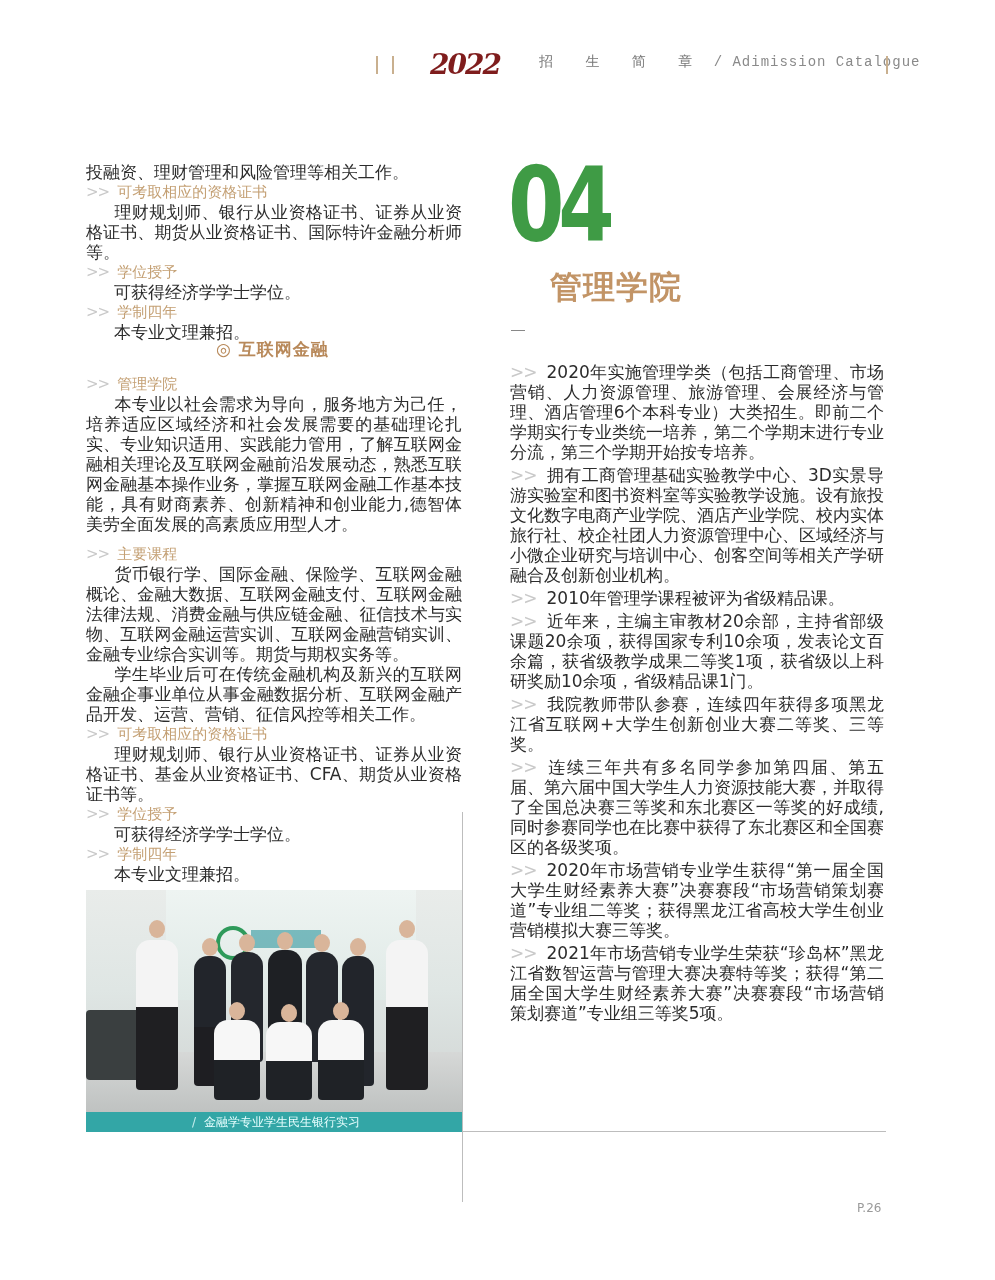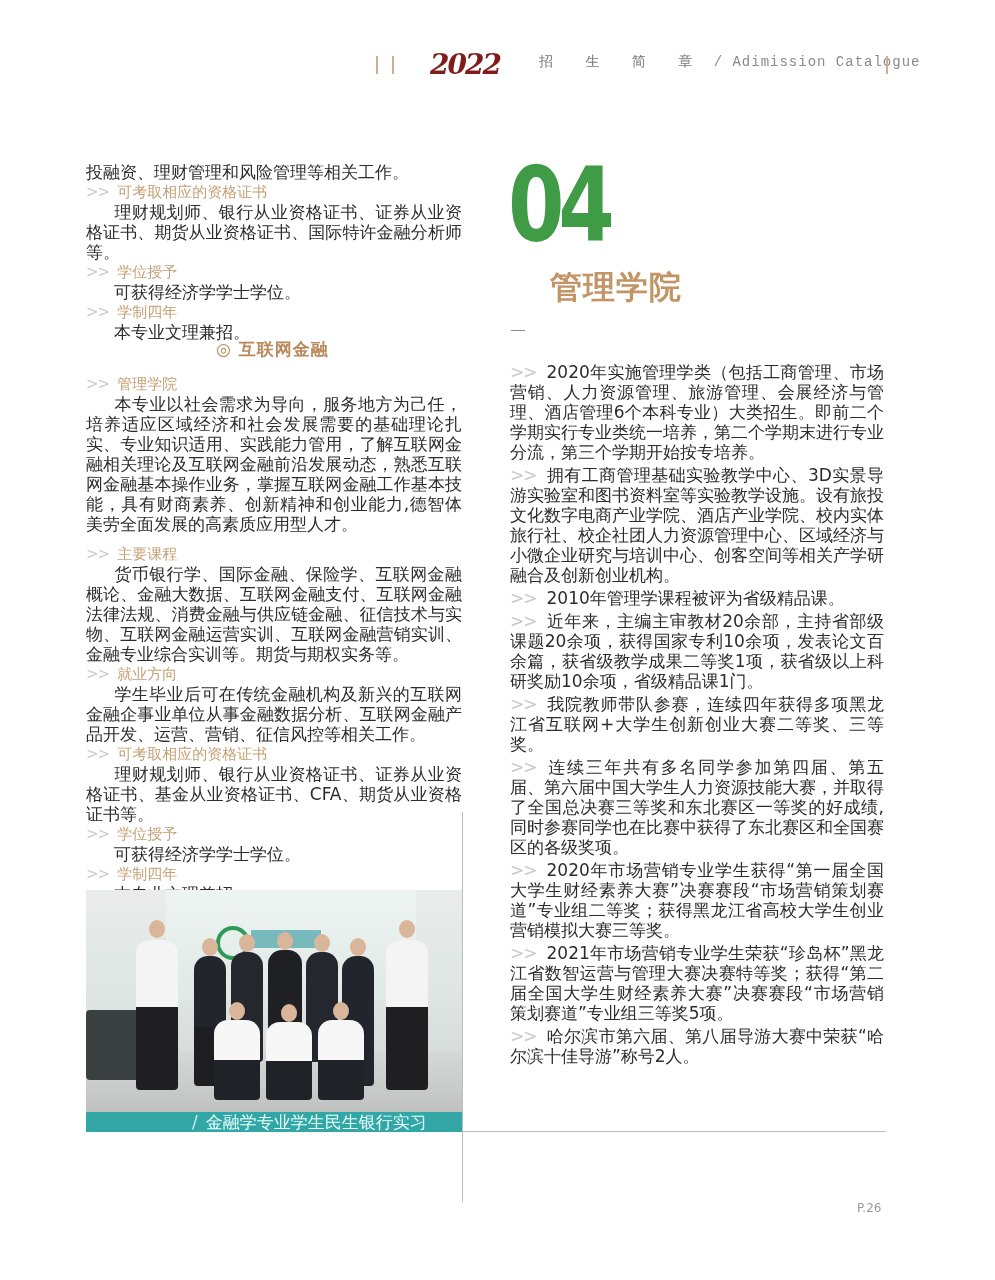--- a/index.html
+++ b/index.html
@@ -31,21 +31,21 @@
   
   .photo { position:absolute; left:86px; top:890px; width:376px; height:222px; overflow:hidden;
            background:linear-gradient(180deg,#e9ecea 0%,#dfe6e4 45%,#cfd3d2 100%); }
   .photo .wall { position:absolute; left:80px; top:0; width:250px; height:110px; background:linear-gradient(180deg,#eef4f2,#dfe9e6); }
   .photo .floor { position:absolute; left:0; bottom:0; width:100%; height:60px; background:linear-gradient(180deg,#d6d8d7,#bfc2c1); }
   .photo .logo-s { position:absolute; left:130px; top:36px; width:26px; height:26px; border:4px solid #2e9a5a; border-radius:50%; }
   .photo .bank-sign { position:absolute; left:165px; top:40px; width:70px; height:18px; background:#49a2a8; opacity:0.7; }
   .person { position:absolute; border-radius:14px 14px 4px 4px; }
   .head { position:absolute; width:16px; height:18px; border-radius:50%; background:#d9b59a; }
   .caption { position:absolute; left:86px; top:1112px; width:376px; height:20px; background:#33a6a6;
-             color:#e8ffff; font-size:17px; line-height:20px; }
+             color:#e8ffff; font-size:12px; line-height:20px; }
   .caption .sl { margin-left:106px; margin-right:8px; opacity:0.8; }
   .vline { position:absolute; left:462px; top:812px; width:1px; height:390px; background:#bdbdbd; }
   .hline { position:absolute; left:462px; top:1131px; width:424px; height:1px; background:#bdbdbd; }
   .page-no { position:absolute; left:857px; top:1201px; font-size:12px; color:#9a9a9a; }
 </style>
 </head>
 <body>
 
 <div class="hdr-bar" style="left:376px"></div>
 <div class="hdr-bar" style="left:392px"></div>
@@ -68,21 +68,20 @@
 </div>
 
 <div class="sec-title">◎ 互联网金融</div>
 
 <div class="col-left" style="top:374px">
   <div class="sub"><span class="arr">&gt;&gt;</span><span>管理学院</span></div>
   <div class="p"><span class="ind"></span><span>本专业以社会需求为导向，服务地方为己任，培养适应区域经济和社会发展需要的基础理论扎实、专业知识适用、实践能力管用，了解互联网金融相关理论及互联网金融前沿发展动态，熟悉互联网金融基本操作业务，掌握互联网金融工作基本技能，具有财商素养、创新精神和创业能力,德智体美劳全面发展的高素质应用型人才。</span></div>
   <div style="height:10px"></div>
   <div class="sub"><span class="arr">&gt;&gt;</span><span>主要课程</span></div>
   <div class="p"><span class="ind"></span><span>货币银行学、国际金融、保险学、互联网金融概论、金融大数据、互联网金融支付、互联网金融法律法规、消费金融与供应链金融、征信技术与实物、互联网金融运营实训、互联网金融营销实训、金融专业综合实训等。期货与期权实务等。</span></div>
-  <div class="sub"><span class="arr">&gt;&gt;</span><span>就业方向</span></div>
   <div class="p"><span class="ind"></span><span>学生毕业后可在传统金融机构及新兴的互联网金融企事业单位从事金融数据分析、互联网金融产品开发、运营、营销、征信风控等相关工作。</span></div>
   <div class="sub"><span class="arr">&gt;&gt;</span><span>可考取相应的资格证书</span></div>
   <div class="p"><span class="ind"></span><span>理财规划师、银行从业资格证书、证券从业资格证书、基金从业资格证书、CFA、期货从业资格证书等。</span></div>
   <div class="sub"><span class="arr">&gt;&gt;</span><span>学位授予</span></div>
   <div class="p"><span class="ind"></span><span>可获得经济学学士学位。</span></div>
   <div class="sub"><span class="arr">&gt;&gt;</span><span>学制四年</span></div>
   <div class="p"><span class="ind"></span><span>本专业文理兼招。</span></div>
 </div>
 
 <div class="photo" title="金融学专业学生在民生银行合影">
@@ -125,18 +124,17 @@
 
 <div class="col-right" style="top:362px">
   <div class="p rp"><span class="arr">&gt;&gt;</span><span>2020年实施管理学类（包括工商管理、市场营销、人力资源管理、旅游管理、会展经济与管理、酒店管理6个本科专业）大类招生。即前二个学期实行专业类统一培养，第二个学期末进行专业分流，第三个学期开始按专培养。</span></div>
   <div class="p rp"><span class="arr">&gt;&gt;</span><span>拥有工商管理基础实验教学中心、3D实景导游实验室和图书资料室等实验教学设施。设有旅投文化数字电商产业学院、酒店产业学院、校内实体旅行社、校企社团人力资源管理中心、区域经济与小微企业研究与培训中心、创客空间等相关产学研融合及创新创业机构。</span></div>
   <div class="p rp"><span class="arr">&gt;&gt;</span><span>2010年管理学课程被评为省级精品课。</span></div>
   <div class="p rp"><span class="arr">&gt;&gt;</span><span>近年来，主编主审教材20余部，主持省部级课题20余项，获得国家专利10余项，发表论文百余篇，获省级教学成果二等奖1项，获省级以上科研奖励10余项，省级精品课1门。</span></div>
   <div class="p rp"><span class="arr">&gt;&gt;</span><span>我院教师带队参赛，连续四年获得多项黑龙江省互联网+大学生创新创业大赛二等奖、三等奖。</span></div>
   <div class="p rp"><span class="arr">&gt;&gt;</span><span>连续三年共有多名同学参加第四届、第五届、第六届中国大学生人力资源技能大赛，并取得了全国总决赛三等奖和东北赛区一等奖的好成绩,同时参赛同学也在比赛中获得了东北赛区和全国赛区的各级奖项。</span></div>
   <div class="p rp"><span class="arr">&gt;&gt;</span><span>2020年市场营销专业学生获得“第一届全国大学生财经素养大赛”决赛赛段“市场营销策划赛道”专业组二等奖；获得黑龙江省高校大学生创业营销模拟大赛三等奖。</span></div>
   <div class="p rp"><span class="arr">&gt;&gt;</span><span>2021年市场营销专业学生荣获“珍岛杯”黑龙江省数智运营与管理大赛决赛特等奖；获得“第二届全国大学生财经素养大赛”决赛赛段“市场营销策划赛道”专业组三等奖5项。</span></div>
-  <div class="p rp"><span class="arr">&gt;&gt;</span><span>哈尔滨市第六届、第八届导游大赛中荣获“哈尔滨十佳导游”称号2人。</span></div>
 </div>
 
 <div class="vline"></div>
 <div class="hline"></div>
 <div class="page-no">P.26</div>
 
 </body></html>

